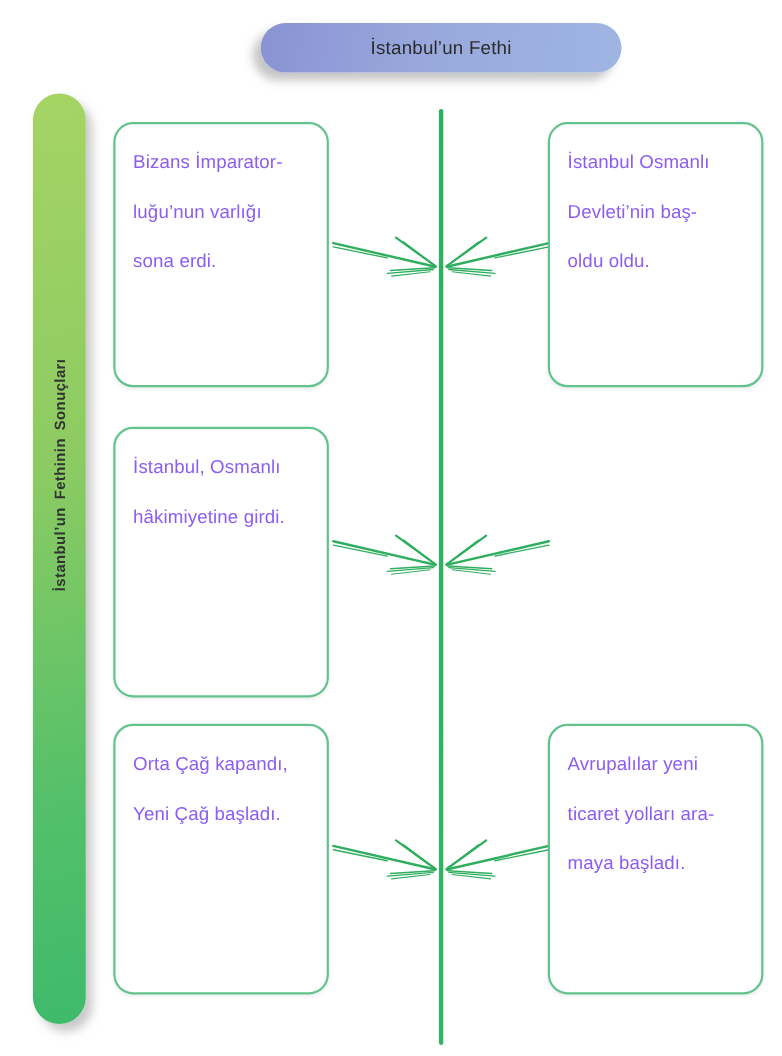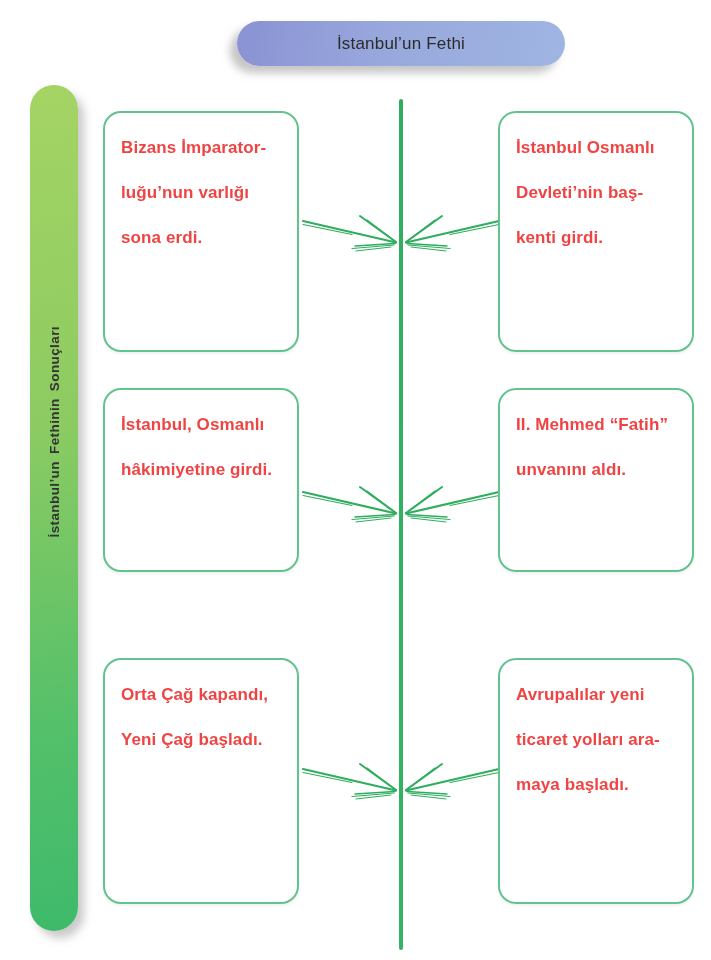--- a/index.html
+++ b/index.html
@@ -40,27 +40,27 @@
 
   
   .box{
     position:absolute;width:196px;
     background:#ffffff;border:2px solid #63c38e;border-radius:18px;
     box-shadow:0 2px 3px rgba(0,0,0,0.06);
     box-sizing:border-box;
   }
   .box-text{
     white-space:pre-line;
-    font-size:17px;font-weight:700;color:#ef4444;
+    font-size:17px;font-weight:400;color:#8b5cf6;
     line-height:45px;padding:12px 8px 0 16px;letter-spacing:.1px;
   }
   .col-left{left:103px;}
   .col-right{left:498px;}
   .row1{top:111px;height:241px;}
-  .row2{top:388px;height:184px;}
+  .row2{top:388px;height:246px;}
   .row3{top:658px;height:246px;}
 
   .arrows{position:absolute;left:0;top:0;width:711px;height:960px;pointer-events:none;}
 </style>
 </head>
 <body>
 
 <div class="page">
 
   <div class="pill">
@@ -100,30 +100,26 @@
   </svg>
 
   <div class="box col-left row1">
     <div class="box-text">Bizans İmparator-
 luğu’nun varlığı
 sona erdi.</div>
   </div>
   <div class="box col-right row1">
     <div class="box-text">İstanbul Osmanlı
 Devleti’nin baş-
-kenti girdi.</div>
+oldu oldu.</div>
   </div>
 
   <div class="box col-left row2">
     <div class="box-text">İstanbul, Osmanlı
 hâkimiyetine girdi.</div>
-  </div>
-  <div class="box col-right row2">
-    <div class="box-text">II. Mehmed “Fatih”
-unvanını aldı.</div>
   </div>
 
   <div class="box col-right row3">
     <div class="box-text">Avrupalılar yeni
 ticaret yolları ara-
 maya başladı.</div>
   </div>
   <div class="box col-left row3">
     <div class="box-text">Orta Çağ kapandı,
 Yeni Çağ başladı.</div>

